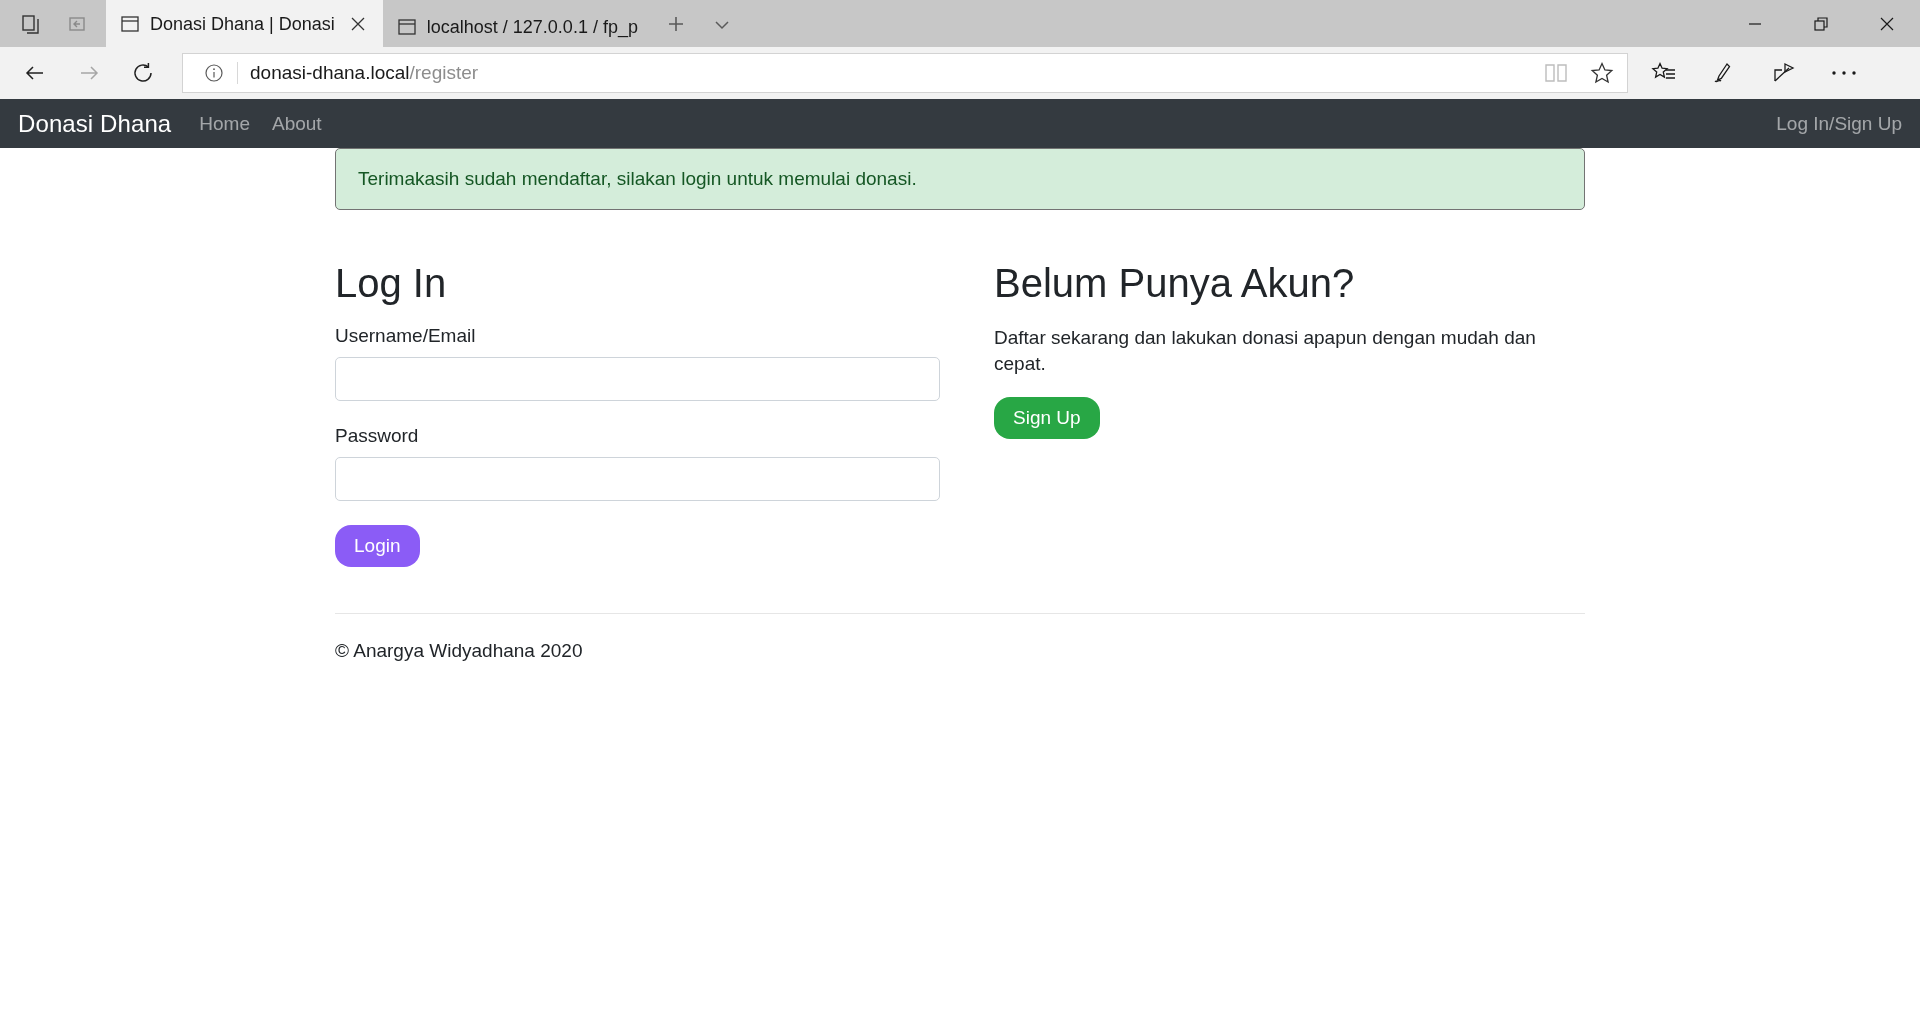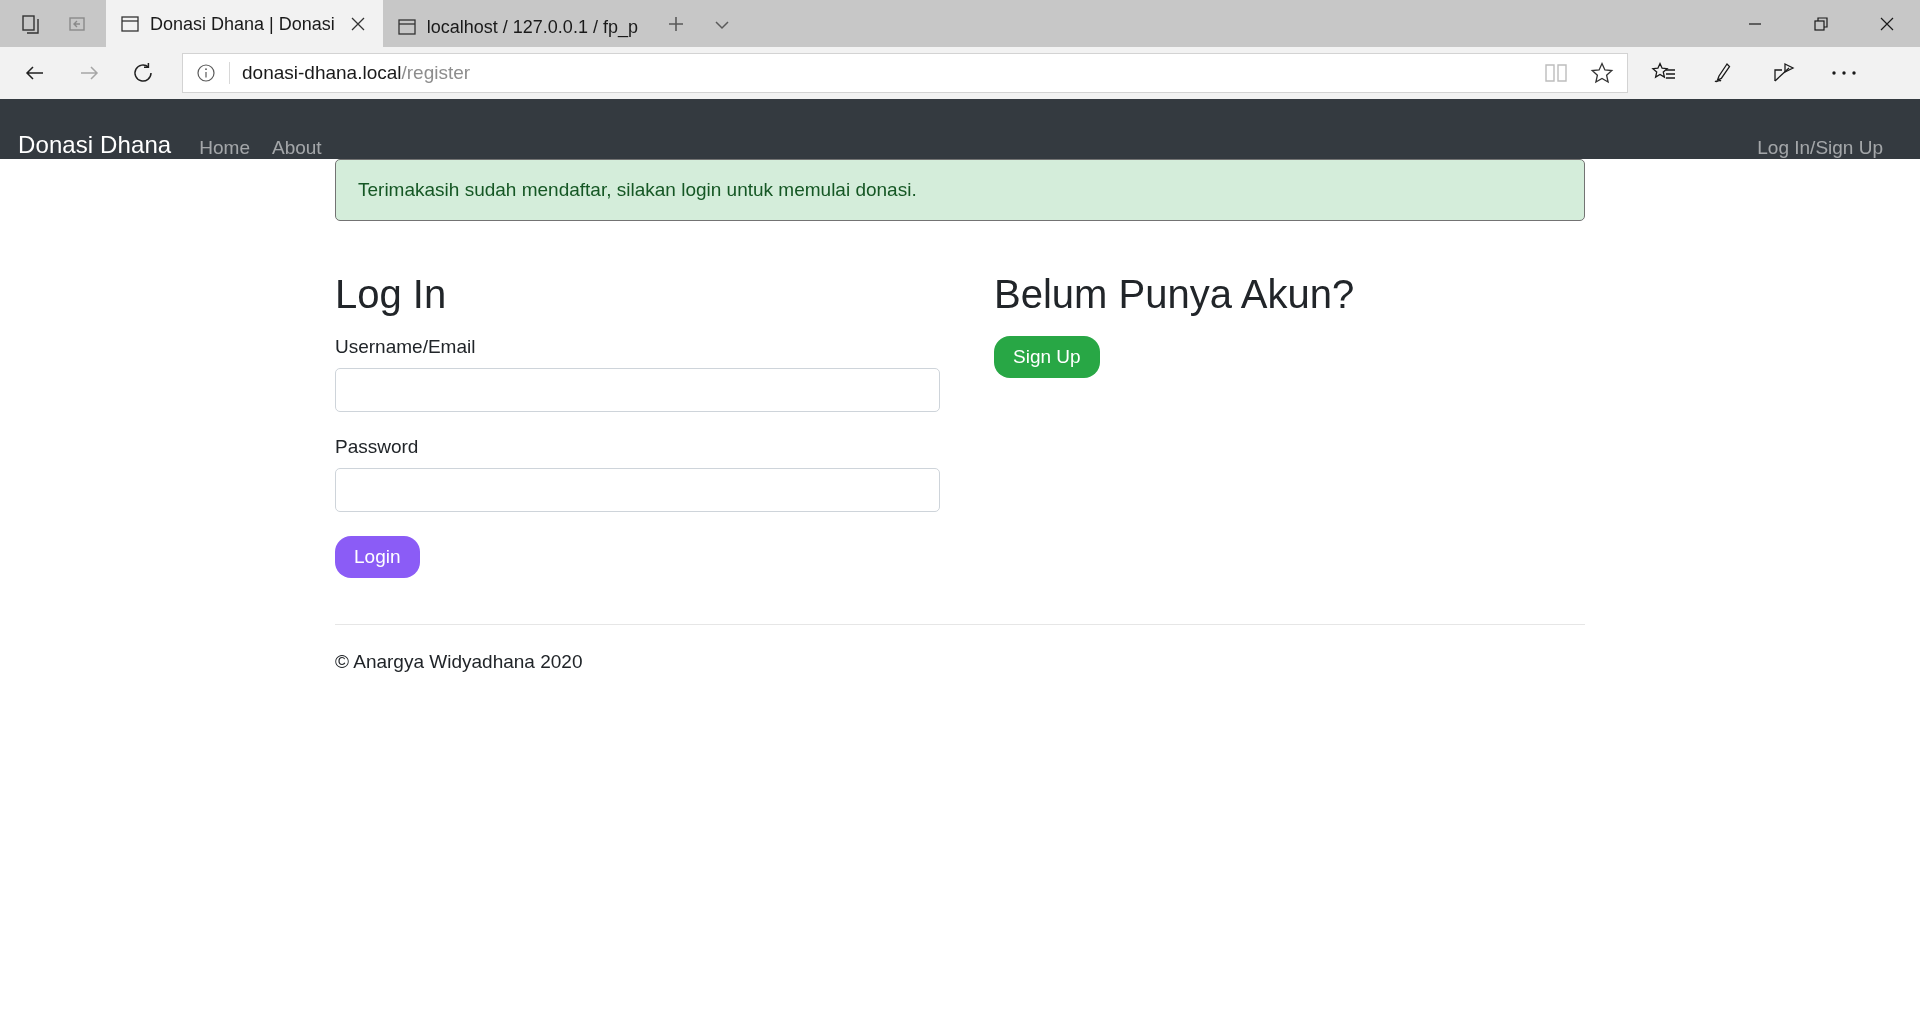--- a/index.html
+++ b/index.html
@@ -99,20 +99,21 @@
   .nav-btn.disabled { color: #a6a6a6; }
 
   .addressbar {
     flex: 1 1 auto;
     height: 40px;
     margin: 0 6px 0 12px;
     background: #ffffff;
     border: 1px solid #d3d3d3;
     display: flex; align-items: center;
     max-width: 1446px;
+    padding-left: 8px;
   }
   .addr-info {
     width: 46px; height: 38px;
     display: flex; align-items: center; justify-content: center;
     color: #5a5a5a;
   }
   .addr-sep { width: 1px; height: 22px; background: #d8d8d8; }
   .addr-url {
     flex: 1 1 auto;
     padding: 0 12px;
@@ -137,24 +138,24 @@
 
   
   .viewport {
     flex: 1 1 auto;
     background: #ffffff;
     overflow: hidden;
     position: relative;
   }
 
   .site-navbar {
-    height: 60px;
+    height: 49px;
     background: #343a40;
-    display: flex; align-items: flex-end;
-    padding: 0 31px 0 18px;
+    display: flex; align-items: center;
+    padding: 0 12px 0 18px;
   }
   .brand {
     color: #ffffff;
     font-size: 24px;
     font-weight: 400;
     margin-right: 28px;
     letter-spacing: .1px;
   }
   .nav-links { display: flex; align-items: center; gap: 22px; }
   .nav-link {
@@ -435,20 +436,21 @@
           <div class="form-group">
             <label class="form-label">Password</label>
             <input class="form-control" type="password" placeholder="" style="">
           </div>
 
           <button class="btn btn-primary">Login</button>
         </div>
 
         <div class="col">
           <h1 class="page-heading">Belum Punya Akun?</h1>
+          <p class="lead-text">Daftar sekarang dan lakukan donasi apapun dengan mudah dan cepat.</p>
           <button class="btn btn-success">Sign Up</button>
         </div>
 
       </div>
 
       <hr class="footer-divider">
       <div class="footer-text">© Anargya Widyadhana 2020</div>
 
     </div>
   </div>

